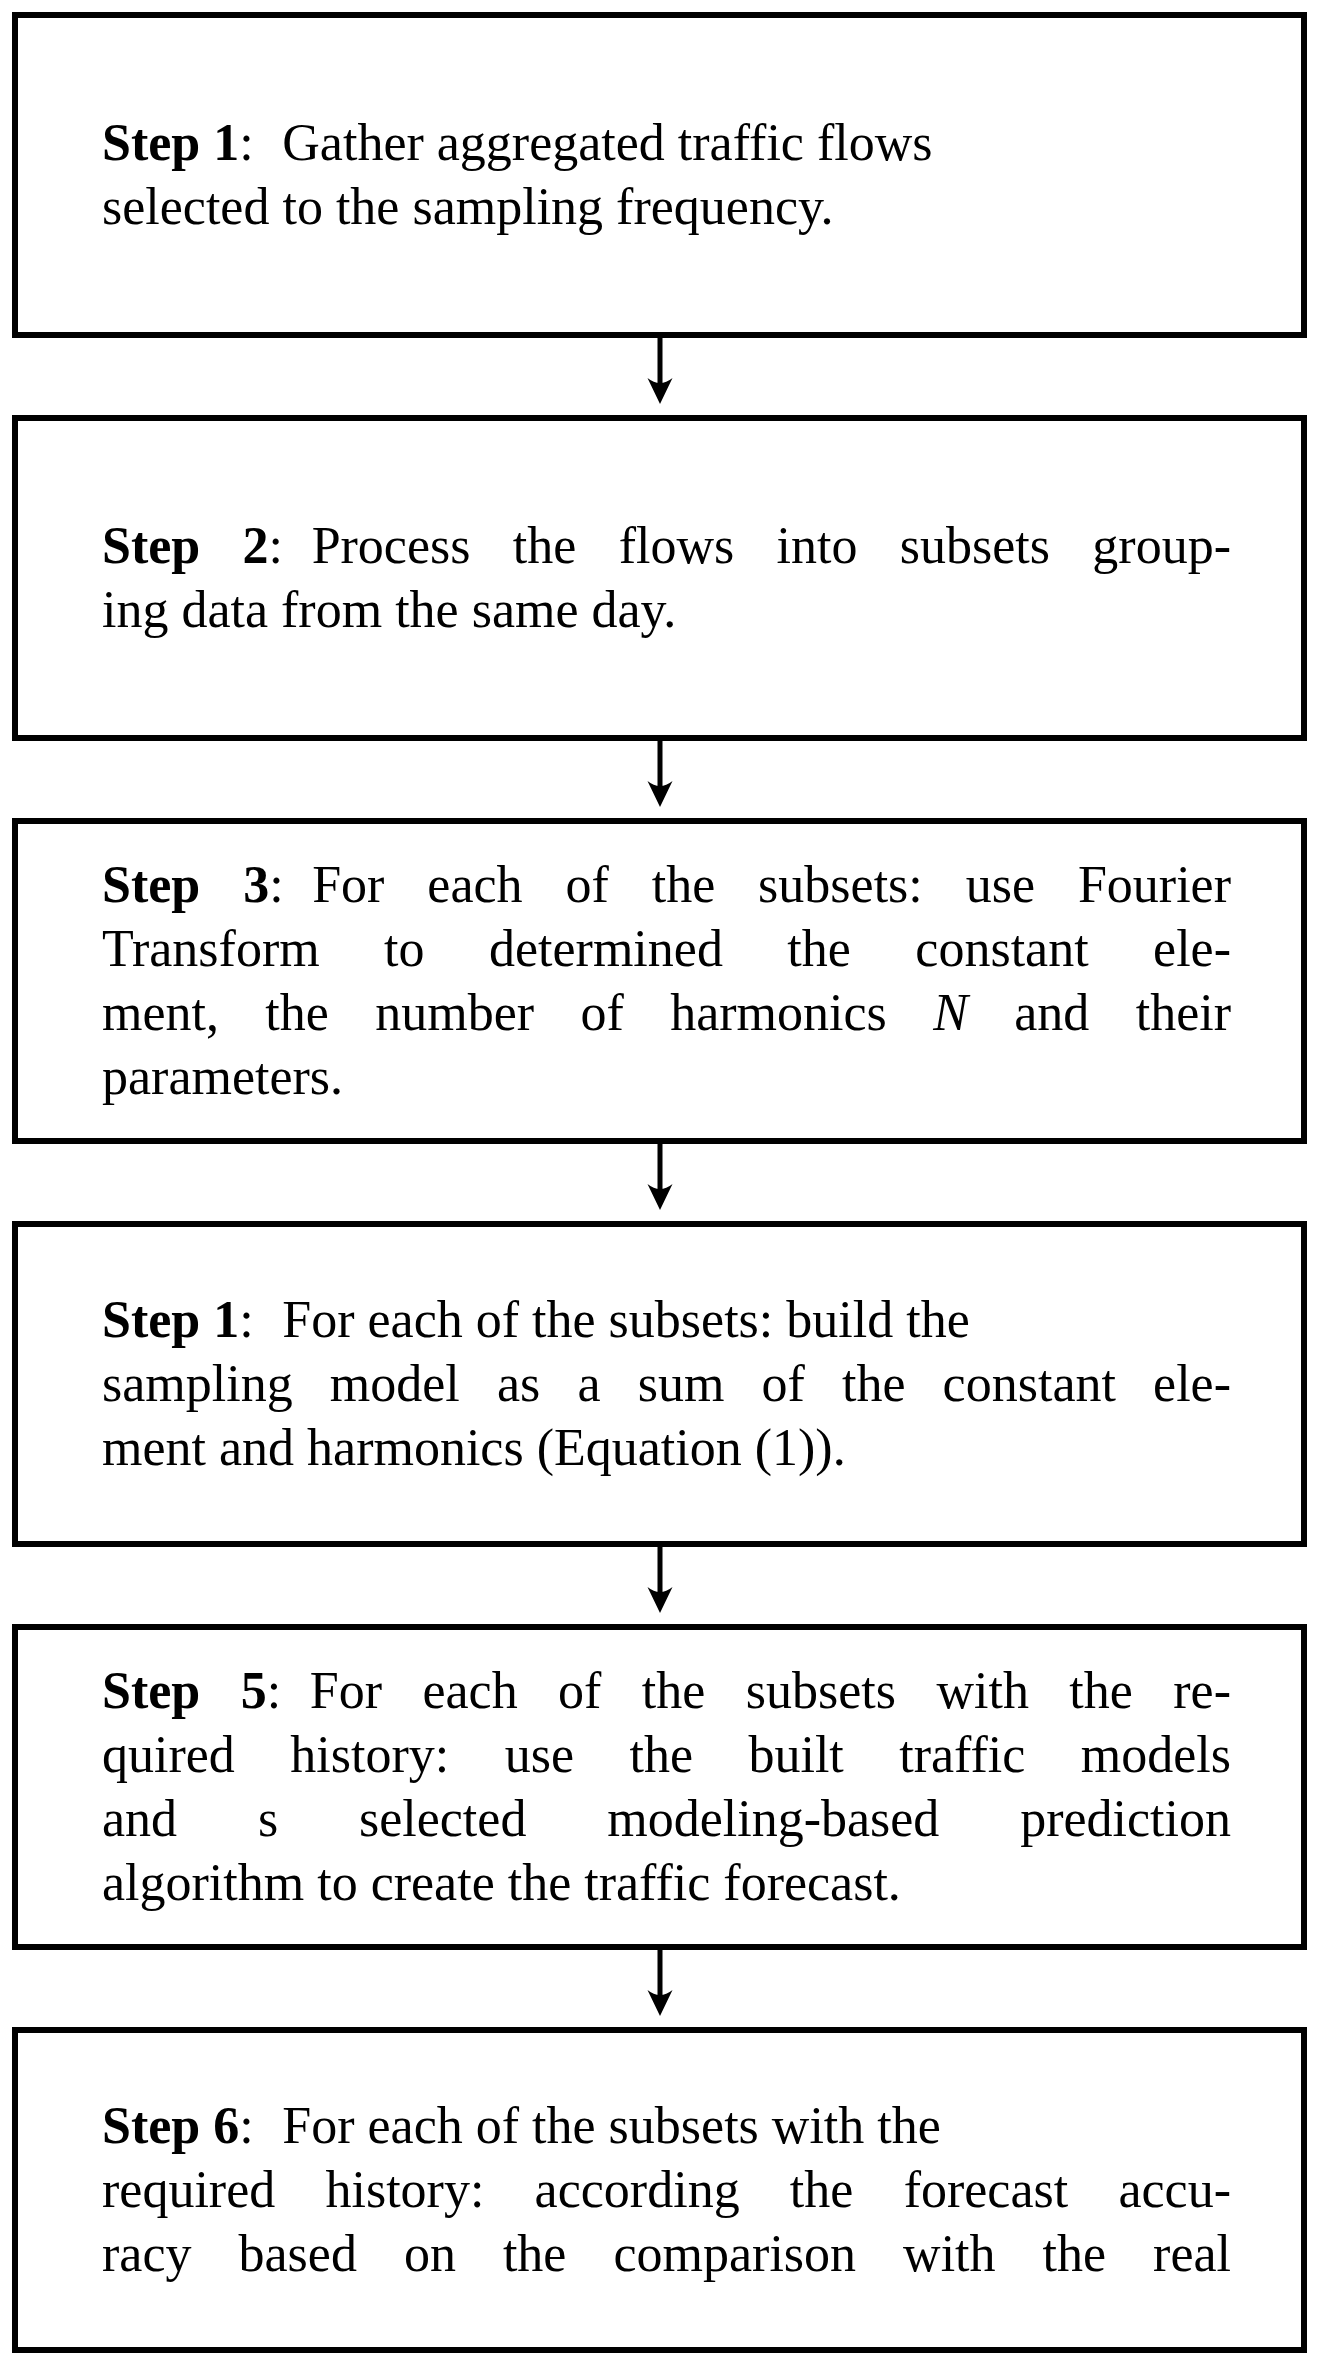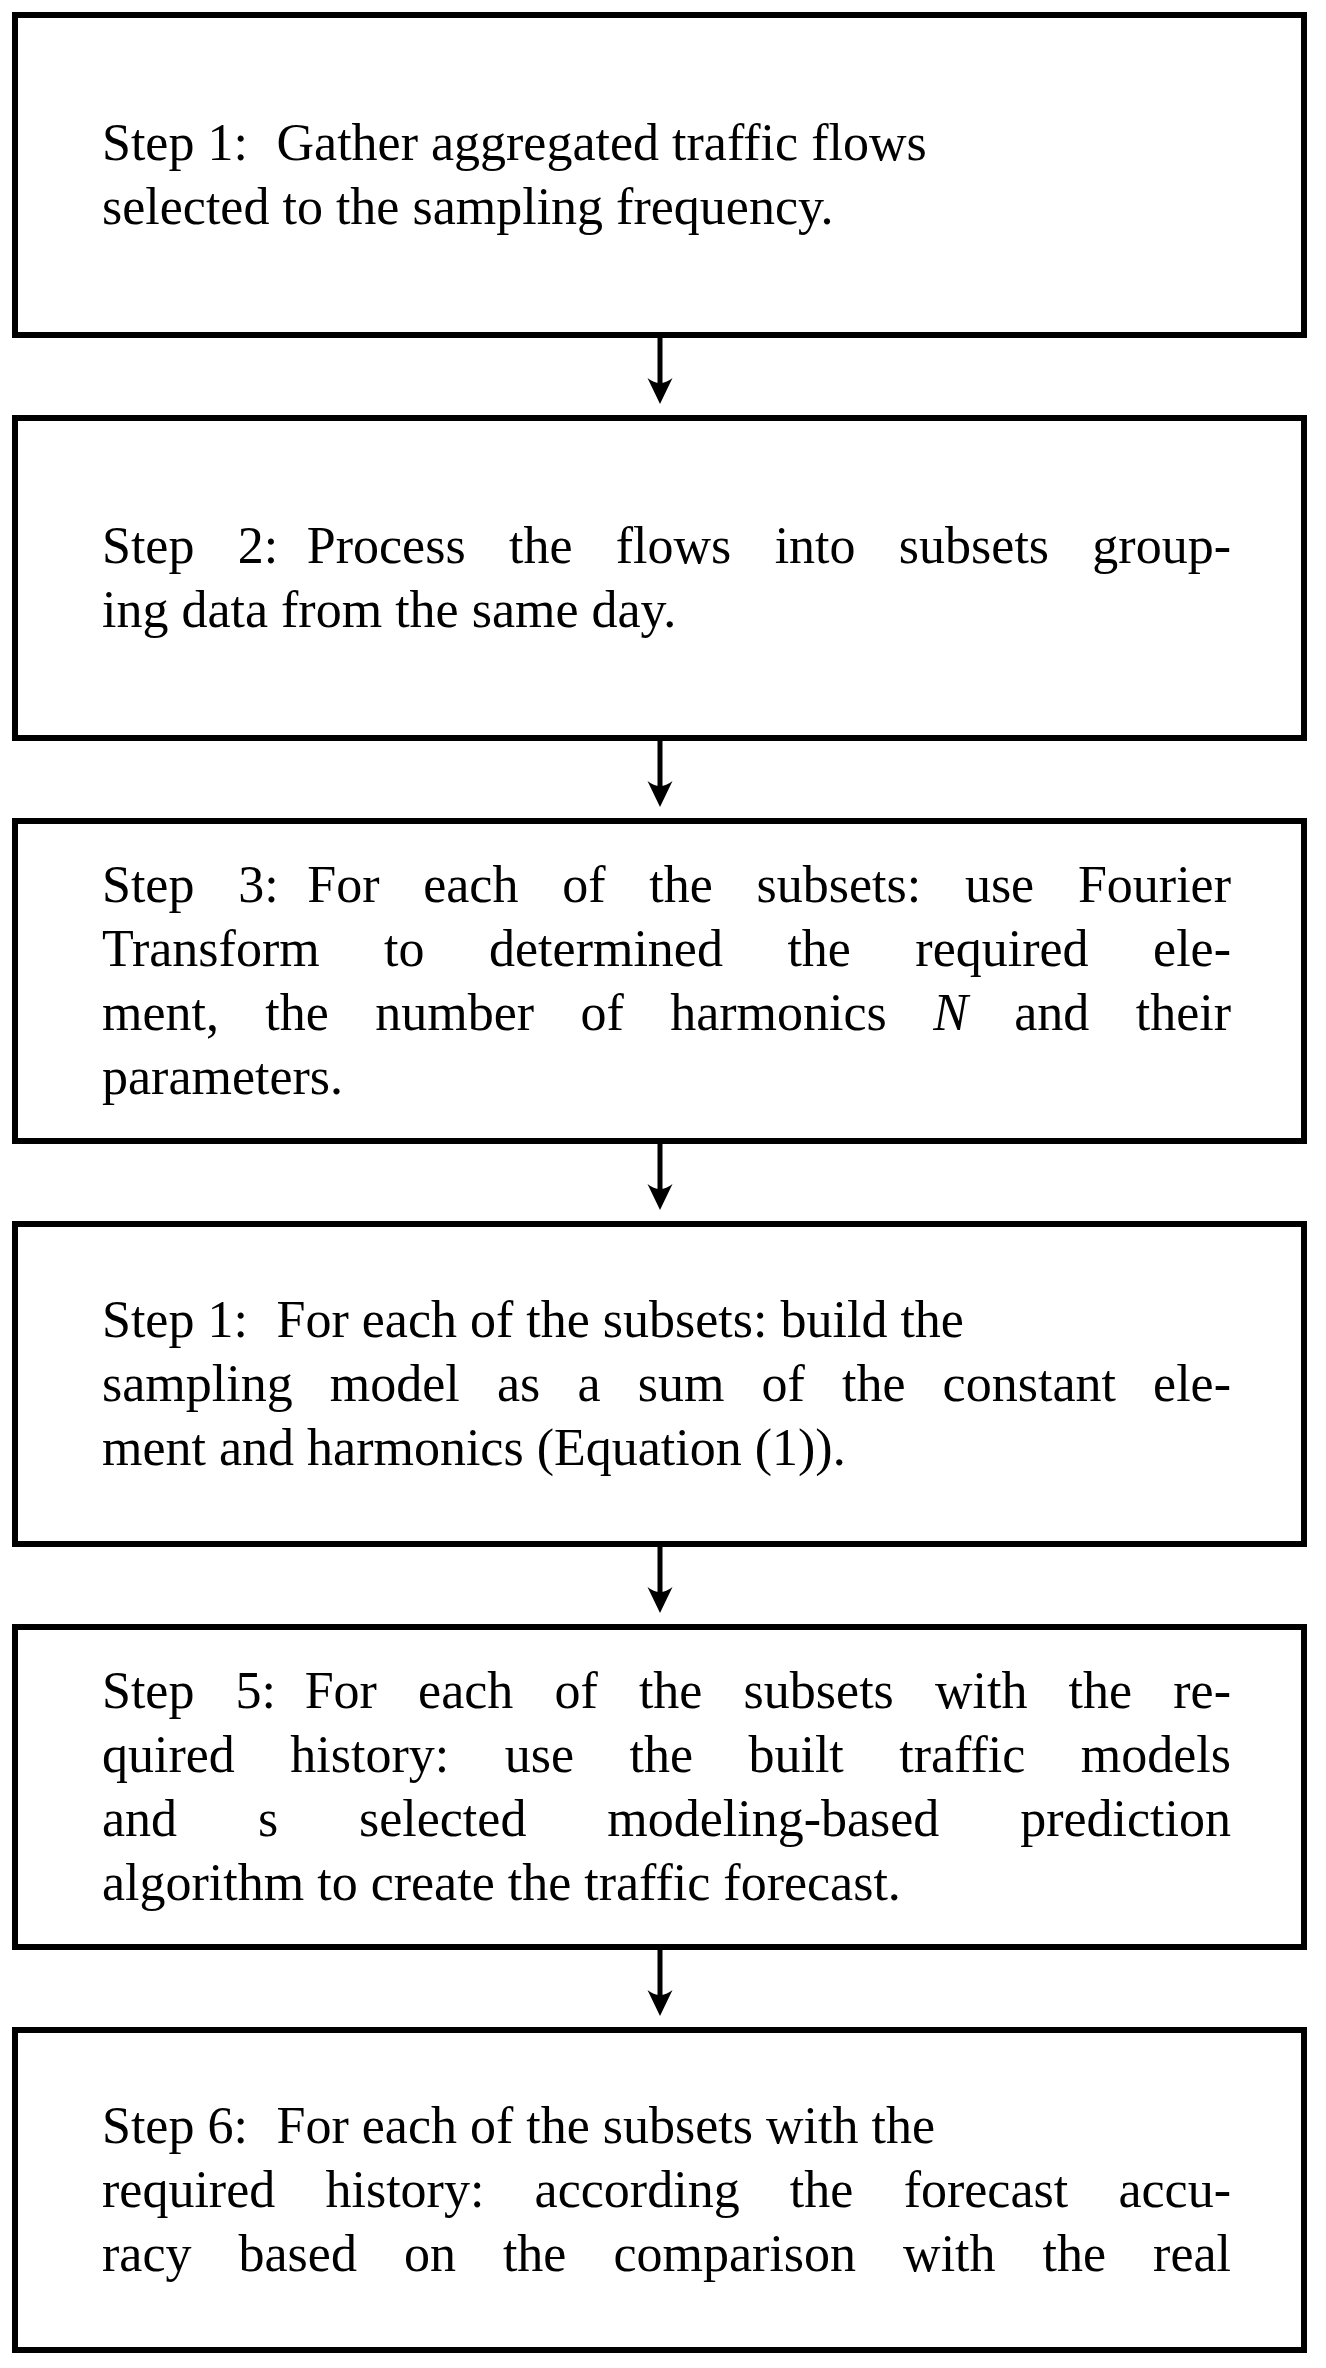--- a/index.html
+++ b/index.html
@@ -36,21 +36,21 @@
     white-space: normal;
     text-align: left;
     color: #000000;
   }
   
   .line.j {
     text-align: justify;
     text-align-last: justify;
   }
   .step-label {
-    font-weight: normal;
+    font-weight: bold;
   }
   .sep {
     margin-right: 0.55em;
   }
   .it {
     font-style: italic;
   }
   .arrow-row {
     height: 77px;
     width: 1295px;
@@ -86,21 +86,21 @@
 
   <div class="arrow-row">
     <svg width="44" height="77" viewBox="0 0 44 77">
       <rect x="19.5" y="0" width="5" height="52" fill="#000000"></rect>
       <path d="M 22 66 L 9.5 40 Q 22 50 34.5 40 Z" fill="#000000"></path>
     </svg>
   </div>
 
   <div class="step-box">
     <div class="line j"><span class="step-label">Step 3</span><span class="sep">:</span><span>For each of the subsets:  use Fourier</span></div>
-    <div class="line j"><span>Transform to determined the required ele-</span></div>
+    <div class="line j"><span>Transform to determined the constant ele-</span></div>
     <div class="line j"><span>ment, the number of harmonics </span><span class="it">N</span><span> and their</span></div>
     <div class="line"><span>parameters.</span></div>
   </div>
 
   <div class="arrow-row">
     <svg width="44" height="77" viewBox="0 0 44 77">
       <rect x="19.5" y="0" width="5" height="52" fill="#000000"></rect>
       <path d="M 22 66 L 9.5 40 Q 22 50 34.5 40 Z" fill="#000000"></path>
     </svg>
   </div>

